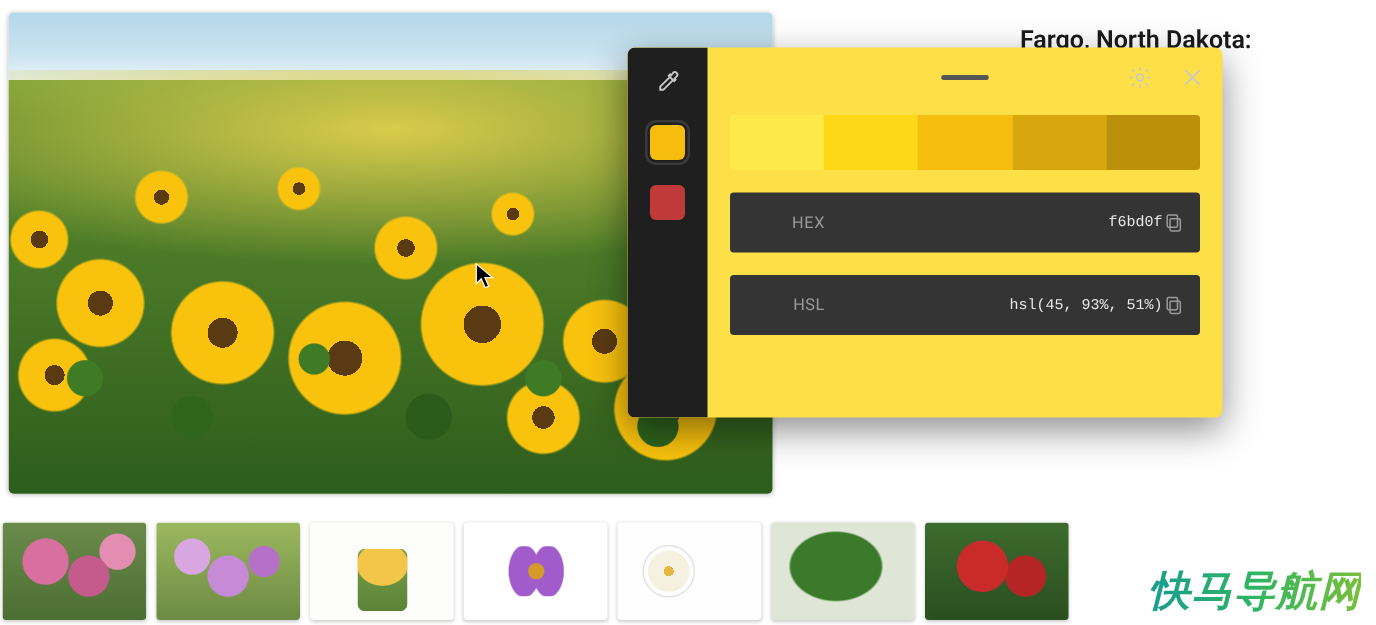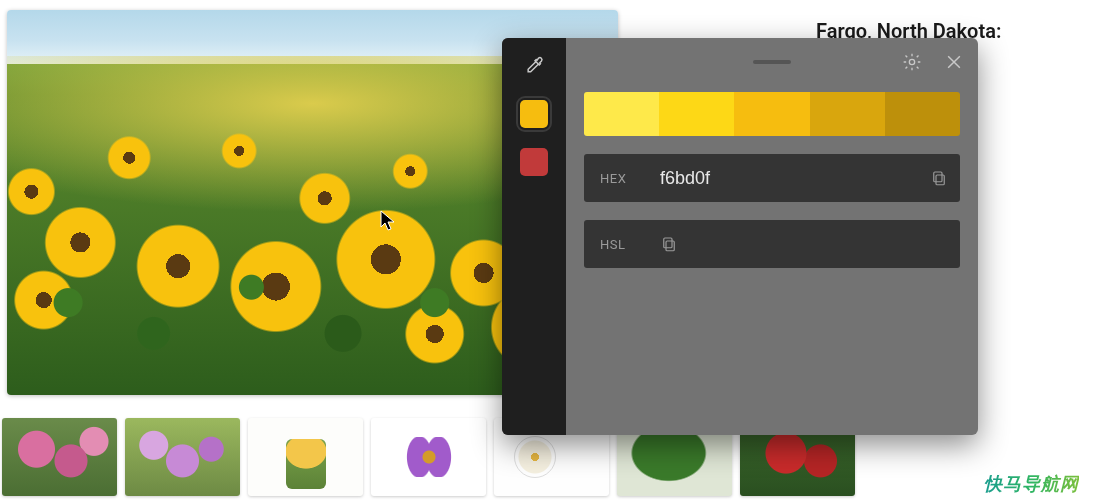--- a/index.html
+++ b/index.html
@@ -129,40 +129,41 @@
     
     .rightpane {
       position:absolute; left:816px; top:18px; right:8px;
       font-size:20px; color:#1a1a1a;
     }
     .rightpane .title { font-weight:600; line-height:1.3; }
     .rightpane .body { margin-top:64px; font-size:18px; color:#333; line-height:1.4; }
 
     
     .watermark {
-      position:absolute; right:22px; bottom:4px;
+      position:absolute; right:12px; bottom:4px;
       font-family: "Arial", sans-serif;
-      font-size:18px; font-weight:700; font-style:italic;
+      font-size:33px; font-weight:700; font-style:italic;
       letter-spacing:1px;
       background: linear-gradient(90deg,#1a9d8f,#2fb563,#7abf3c);
       -webkit-background-clip: text; background-clip:text;
       color: transparent;
     }
 
     
     .picker {
       position:absolute; left:502px; top:38px;
-      width:476px; height:397px;
-      background:#737373;
+      width:476px; height:296px;
+      background:#fde047;
       border-radius:6px;
       box-shadow: 0 10px 30px rgba(0,0,0,.45);
       display:flex;
       color:#ddd;
       font-size:14px;
       overflow:hidden;
+      text-align:right;
     }
     .picker-left {
       width:64px; background:#1f1f1f;
       display:flex; flex-direction:column; align-items:center;
       padding-top:18px; gap:24px;
     }
     .eyedrop {
       width:24px;height:24px; color:#bdbdbd; cursor:pointer;
     }
     .swatch {
@@ -189,21 +190,21 @@
     }
     .shade { flex:1; }
 
     .valrow {
       margin: 0 18px 18px 18px;
       height:48px; background:#343434; border-radius:3px;
       display:flex; align-items:center;
       padding: 0 12px 0 16px;
     }
     .valrow .lbl { width:60px; color:#9a9a9a; font-size:13px; letter-spacing:.5px; }
-    .valrow .val { flex:1; color:#e8e8e8; font-family: Liberation Sans, sans-serif; font-size:18px; }
+    .valrow .val { flex:1; color:#e8e8e8; font-family: Liberation Mono, monospace; font-size:12px; }
     .copybtn { width:18px; height:18px; color:#9a9a9a; cursor:pointer; }
     .copybtn svg { width:100%;height:100%;display:block; }
   </style>
 </head>
 <body>
 
 <div class="photo">
   <span class="cursor">
     <svg viewBox="0 0 16 22">
         <path d="M1 1 L1 17 L5 13 L8 20 L11 19 L8 12 L14 12 Z" fill="#000" stroke="#fff" stroke-width="1"></path>
@@ -269,20 +270,21 @@
           <span class="val">f6bd0f</span>
           <span class="copybtn">
             <svg viewBox="0 0 24 24" fill="none" stroke="currentColor" stroke-width="1.6">
               <rect x="8" y="8" width="11" height="13" rx="1.5"></rect>
               <rect x="5" y="4" width="11" height="13" rx="1.5"></rect>
             </svg>
           </span>
         </div>
         <div class="valrow">
           <span class="lbl">HSL</span>
+          <span class="val">hsl(45, 93%, 51%)</span>
           <span class="copybtn">
             <svg viewBox="0 0 24 24" fill="none" stroke="currentColor" stroke-width="1.6">
               <rect x="8" y="8" width="11" height="13" rx="1.5"></rect>
               <rect x="5" y="4" width="11" height="13" rx="1.5"></rect>
             </svg>
           </span>
         </div>
       </div>
   </div>
 </div>

